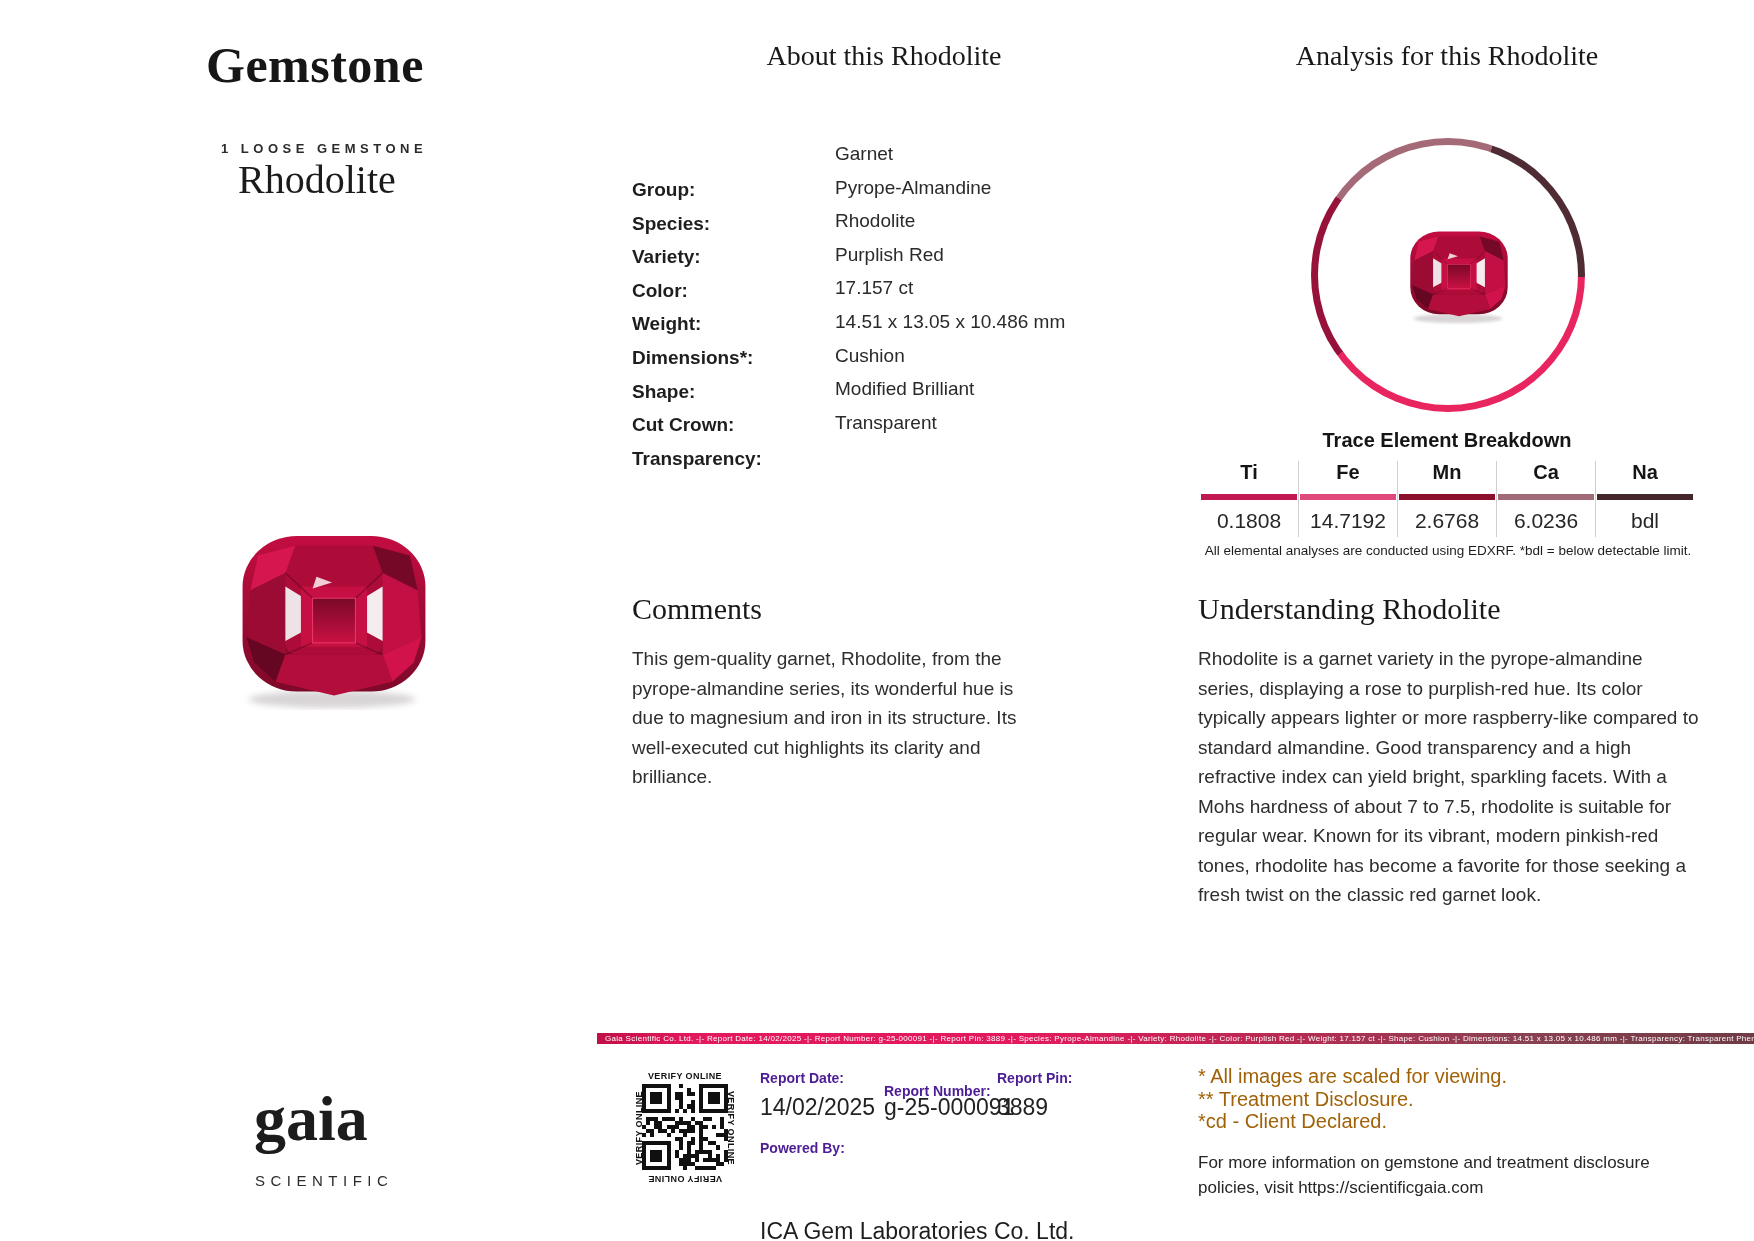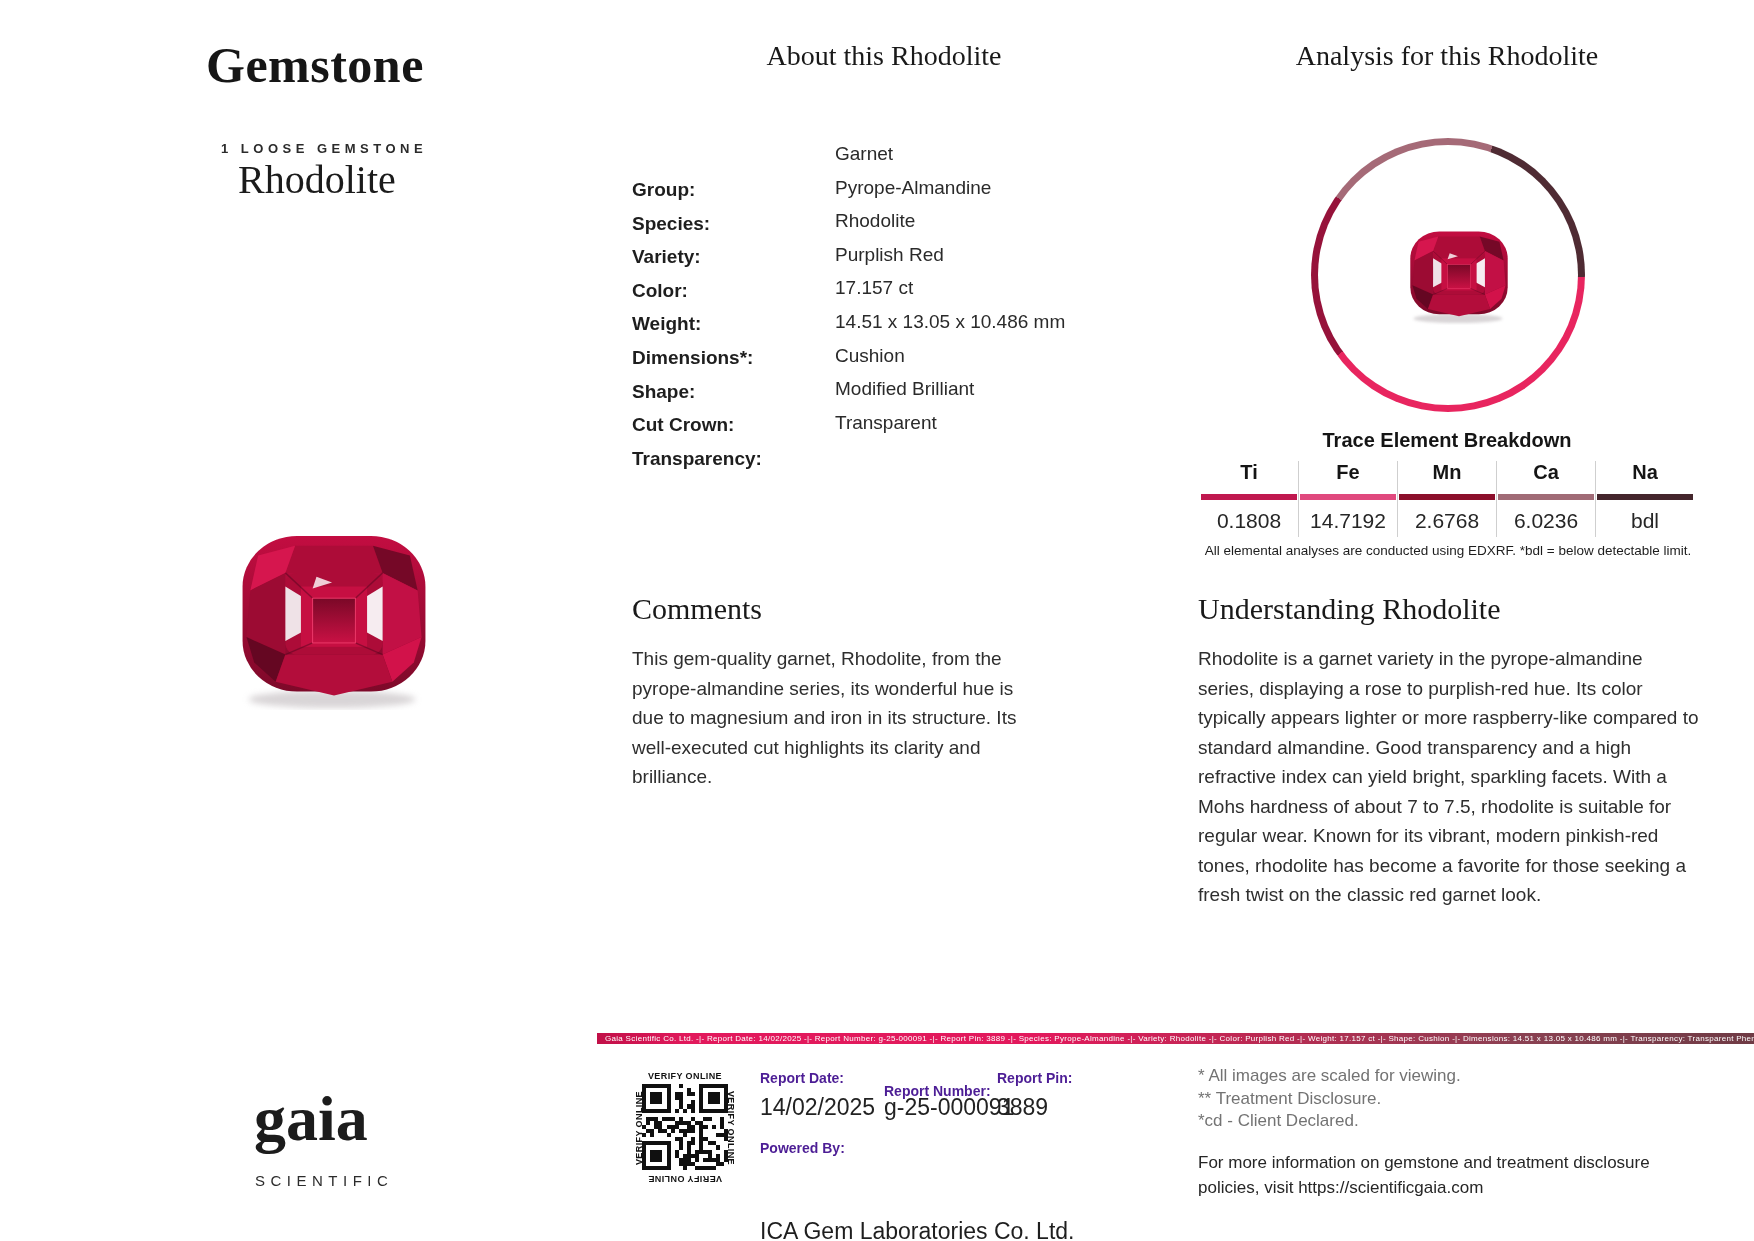--- a/index.html
+++ b/index.html
@@ -75,21 +75,21 @@
   .qr-svg { position:absolute; left:16px; top:14px; width:86px; height:86px; }
 
   .rf-label { position:absolute; font-size:14px; font-weight:700; color:#4c1d95; }
   .rf-value { position:absolute; font-size:23px; color:#222; }
   .rf-date-label { left:760px; top:1070px; }   .rf-date { left:760px; top:1094px; }
   .rf-num-label  { left:884px; top:1070px;margin-top:13px; }   .rf-num  { left:884px; top:1094px; }
   .rf-pin-label  { left:997px; top:1070px; }   .rf-pin  { left:997px; top:1094px; }
   .rf-pow-label  { left:760px; top:1140px; }
   .rf-pow-value  { position:absolute; left:760px; top:1218px; font-size:23px; color:#1e1e1e; }
 
-  .notes { position:absolute; left:1198px; top:1065px; font-size:17px; line-height:22.5px; color:#737373; }
+  .notes { position:absolute; left:1198px; top:1065px; font-size:20px; line-height:22.5px; color:#a16207; }
   .info  { position:absolute; left:1198px; top:1151px; width:506px; font-size:17px;
     line-height:24.5px; color:#262626; }
 
   .hidden-defs { position:absolute; width:0; height:0; overflow:hidden; }
 </style>
 </head>
 <body>
 
 <svg class="hidden-defs" aria-hidden="true">
   <defs>

